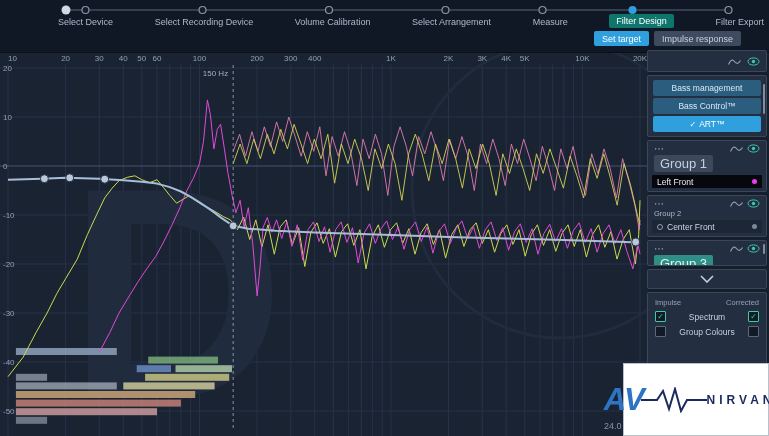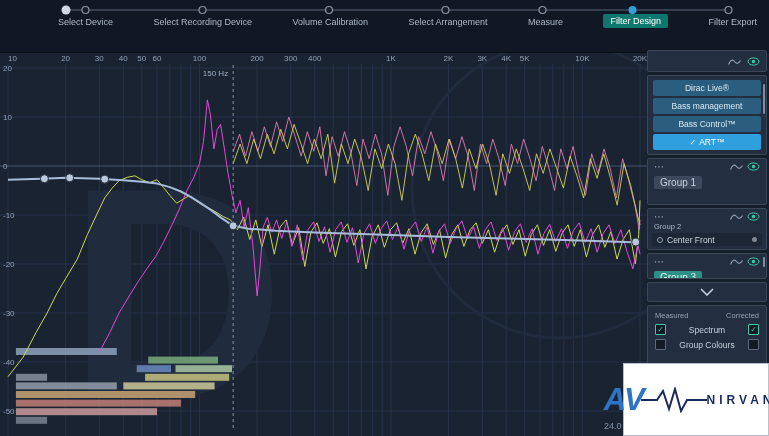--- a/index.html
+++ b/index.html
@@ -2,21 +2,21 @@
 <html><head>
 <meta charset="utf-8">
 <style>
   html,body{margin:0;padding:0;background:#0d141f;}
   #app{position:relative;width:769px;height:436px;overflow:hidden;background:#151f2c;
        font-family:"Liberation Sans",sans-serif;color:#c6d0dd;}
   
   #topbar{position:absolute;top:0;left:0;right:0;height:52px;background:#101826;
           border-bottom:1px solid #0a0f18;z-index:3;}
   #stepper-svg{position:absolute;left:0;top:0;width:769px;height:30px;}
-  #steps{position:absolute;left:58px;right:12px;top:3px;display:flex;
+  #steps{position:absolute;left:58px;right:5px;top:3px;display:flex;
          justify-content:space-between;align-items:flex-start;}
   .step{margin-top:14px;font-size:9px;color:#aeb9c8;white-space:nowrap;cursor:pointer;}
   .step.active{background:#0f766e;color:#fff;padding:2px 7px;border-radius:2px;margin-top:11px;}
   #subtabs{position:absolute;top:31px;right:28px;display:flex;gap:5px;}
   .subtab{font-size:9px;padding:2.5px 8px;border-radius:2px;background:#3e4a5e;color:#c6d0dd;cursor:pointer;}
   .subtab.active{background:#2f9fde;color:#fff;}
   
   #chart{position:absolute;left:0;top:52px;z-index:1;font-family:"Liberation Sans",sans-serif;}
   
   #sidebar{position:absolute;top:50px;right:2px;bottom:2px;width:120px;display:flex;
@@ -24,22 +24,22 @@
   .panel{background:#232e40;border:1px solid #394759;border-radius:2px;padding:2px;position:relative;}
   .master{height:16px;display:flex;justify-content:flex-end;align-items:center;gap:6px;padding-right:6px;}
   .icon{display:inline-flex;align-items:center;cursor:pointer;}
   .module{display:flex;justify-content:center;align-items:center;gap:3px;margin:2px 3px;padding:3px 0;
           text-align:center;font-size:8.5px;background:#2b5d7e;color:#d9e8f4;border-radius:2px;cursor:pointer;}
   .module.selected{background:#2f9fde;color:#fff;}
   .ck{font-size:8px;}
   .ghead{display:flex;align-items:center;gap:4px;padding:1px 4px;}
   .dots{color:#aeb9c8;font-size:10px;letter-spacing:1px;cursor:pointer;line-height:8px;}
   .spacer{flex:1;}
-  .chip{font-size:10px;background:#3c495c;color:#c6d0dd;padding:1px 6px;border-radius:2px;
-        margin:0 4px 13px;display:inline-block;cursor:pointer;}
+  .chip{font-size:13px;background:#3c495c;color:#c6d0dd;padding:1px 6px;border-radius:2px;
+        margin:0 4px 2px;display:inline-block;cursor:pointer;}
   .chip.teal{background:#2e8f86;color:#e2f4f0;}
   .gname{font-size:7.5px;color:#aeb9c8;margin:0 4px 2px;}
   .chan{display:flex;align-items:center;font-size:8.5px;height:13px;padding:0 5px;margin:1px 2px;
         border-radius:1px;cursor:pointer;}
   .chan.dark{background:#06080d;color:#e8edf3;}
   .chan.mid{background:#1c2635;color:#cdd6e2;}
   .dot{width:5px;height:5px;border-radius:50%;margin-left:auto;}
   .ring{width:6px;height:6px;border:1px solid #8fa0b4;border-radius:50%;margin-right:4px;box-sizing:border-box;}
   .cut{height:20px;overflow:hidden;flex:none;}
   .chev{height:14px;display:flex;align-items:center;justify-content:center;cursor:pointer;}
@@ -79,20 +79,24 @@
         <circle cx="728.5" cy="10" r="3.5" fill="#151d29" stroke="#8a95a6" stroke-width="1.2"></circle>
       </svg>
     <div id="steps">
         <div class="step">Select Device</div>
         <div class="step">Select Recording Device</div>
         <div class="step">Volume Calibration</div>
         <div class="step">Select Arrangement</div>
         <div class="step">Measure</div>
         <div class="step active">Filter Design</div>
         <div class="step">Filter Export</div>
+      </div>
+    <div id="subtabs">
+        <div class="subtab active">Set target</div>
+        <div class="subtab">Impulse response</div>
       </div>
   </div>
 
   <svg id="chart" width="648" height="384">
       <rect x="0" y="0" width="648" height="384" fill="#1a2332"></rect>
       <line x1="8.0" y1="12" x2="8.0" y2="384" stroke="#26324a" stroke-width="1"></line>
       <line x1="65.6" y1="12" x2="65.6" y2="384" stroke="#26324a" stroke-width="1"></line>
       <line x1="99.3" y1="12" x2="99.3" y2="384" stroke="#26324a" stroke-width="1"></line>
       <line x1="123.3" y1="12" x2="123.3" y2="384" stroke="#26324a" stroke-width="1"></line>
       <line x1="141.8" y1="12" x2="141.8" y2="384" stroke="#26324a" stroke-width="1"></line>
@@ -192,23 +196,20 @@
         <span class="icon">
           <svg width="13" height="9" viewBox="0 0 13 9">
             <ellipse cx="6.5" cy="4.5" rx="5.5" ry="3.6" stroke="#3ec9a7" fill="none" stroke-width="1"></ellipse>
             <circle cx="6.5" cy="4.5" r="1.7" fill="#3ec9a7"></circle>
           </svg>
         </span>
       </div>
       <div class="panel">
         <div class="sthumb"></div>
         <div class="module">
-          <span>Dirac Live®</span>
-        </div>
-        <div class="module">
           <span>Bass management</span>
         </div>
         <div class="module">
           <span>Bass Control™</span>
         </div>
         <div class="module selected">
           <span class="ck">✓</span>
           <span>ART™</span>
         </div>
       </div>
@@ -219,21 +220,24 @@
             <svg width="13" height="9" viewBox="0 0 13 9">
               <path d="M0.5 7.5 Q3.5 0.5 6.5 4.5 T12.5 3.5" stroke="#8fa0b4" fill="none" stroke-width="1.2"></path>
             </svg>
           </span>
           <span class="icon">
             <svg width="13" height="9" viewBox="0 0 13 9">
               <ellipse cx="6.5" cy="4.5" rx="5.5" ry="3.6" stroke="#3ec9a7" fill="none" stroke-width="1"></ellipse>
               <circle cx="6.5" cy="4.5" r="1.7" fill="#3ec9a7"></circle>
             </svg>
           </span>
-        </div><span class="chip">Group 1</span></div>
+        </div><span class="chip">Group 1</span><div class="chan dark">
+          <span>Left Front</span>
+          <span class="dot" style="background:#ef3af0"></span>
+        </div></div>
       <div class="panel">
         <div class="ghead">
           <span class="dots">⋯</span>
           <span class="spacer"></span>
           <span class="icon">
             <svg width="13" height="9" viewBox="0 0 13 9">
               <path d="M0.5 7.5 Q3.5 0.5 6.5 4.5 T12.5 3.5" stroke="#8fa0b4" fill="none" stroke-width="1.2"></path>
             </svg>
           </span>
           <span class="icon">
@@ -267,21 +271,21 @@
         </div><span class="chip teal">Group 3</span></div>
       <div class="panel chev">
         <span class="icon">
           <svg width="14" height="8" viewBox="0 0 14 8">
             <path d="M1 1 L7 7 L13 1" stroke="#c6d0dd" stroke-width="1.6" fill="none"></path>
           </svg>
         </span>
       </div>
       <div class="panel legend">
         <div class="lhead">
-          <span>Measured</span>
+          <span>Impulse</span>
           <span>Corrected</span>
         </div>
         <div class="lrow">
           <span class="cb on">✓</span>
           <span class="lbl">Spectrum</span>
           <span class="cb on">✓</span>
         </div>
         <div class="lrow">
           <span class="cb"></span>
           <span class="lbl">Group Colours</span>

